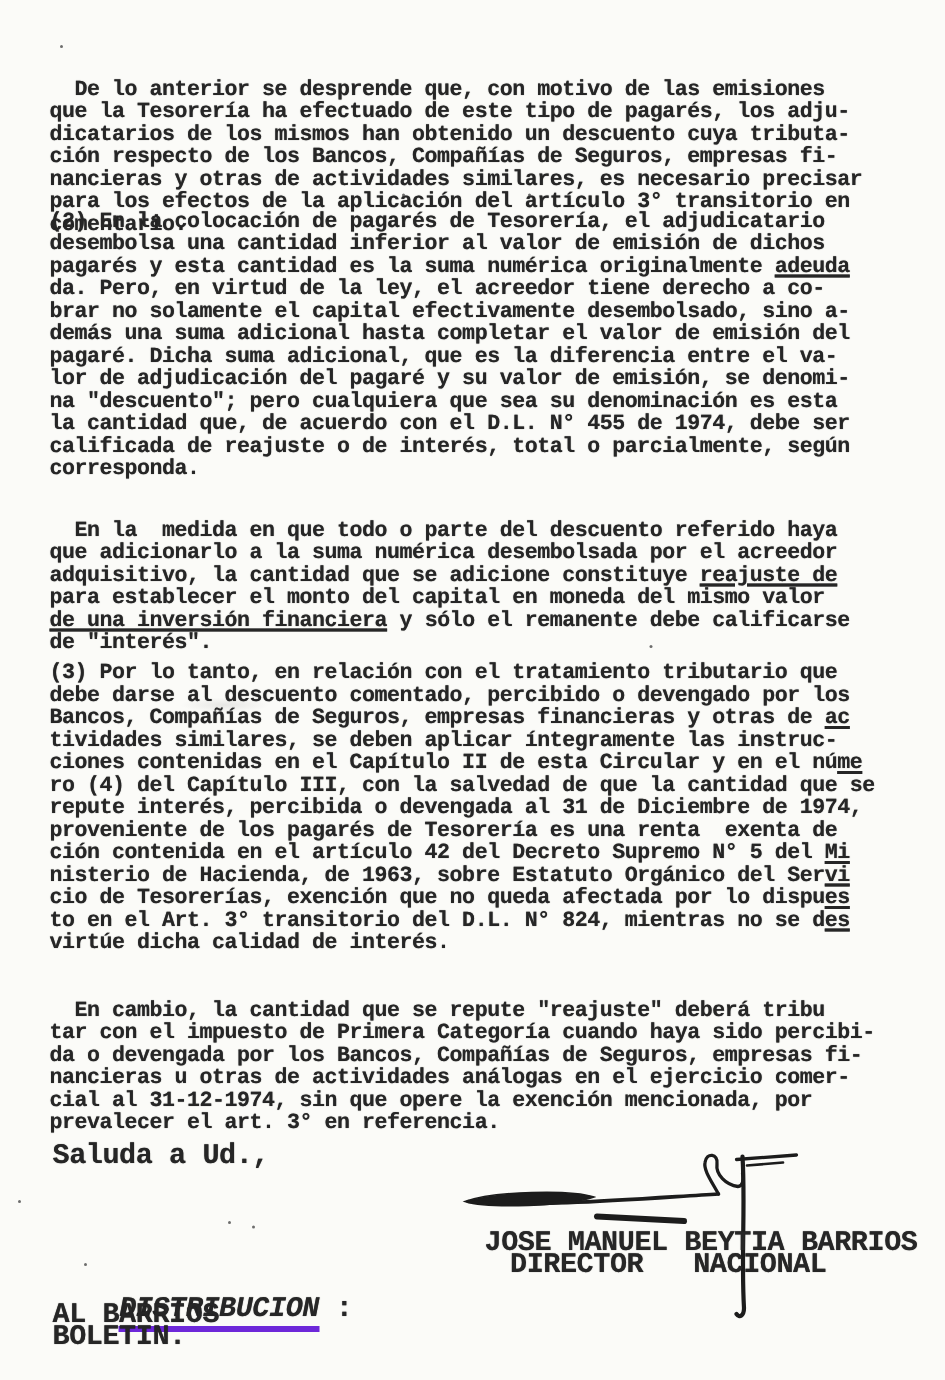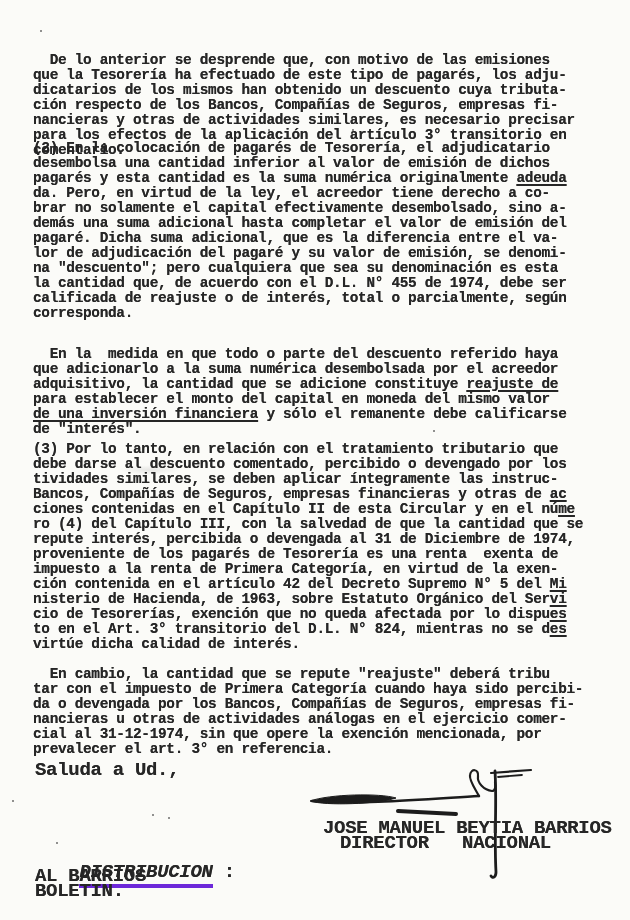--- a/index.html
+++ b/index.html
@@ -71,27 +71,26 @@
         <div class="tline"><span>  En la  medida en que todo o parte del descuento referido haya</span></div>
         <div class="tline"><span>que adicionarlo a la suma numérica desembolsada por el acreedor</span></div>
         <div class="tline"><span>adquisitivo, la cantidad que se adicione constituye </span><span class="u">reajuste de</span></div>
         <div class="tline"><span>para establecer el monto del capital en moneda del mismo valor</span></div>
         <div class="tline"><span class="u">de una inversión financiera</span><span> y sólo el remanente debe calificarse</span></div>
         <div class="tline"><span>de "interés".</span></div>
       </div>
       <div class="para" style="top: 442px;">
         <div class="tline"><span>(3) Por lo tanto, en relación con el tratamiento tributario que</span></div>
         <div class="tline"><span>debe darse al descuento comentado, percibido o devengado por los</span></div>
+        <div class="tline"><span>Bancos, Compañías de Seguros, empresas financieras y otras de </span><span class="u">ac</span></div>
         <div class="tline"><span>tividades similares, se deben aplicar íntegramente las instruc-</span></div>
-        <div class="tline"><span>Bancos, Compañías de Seguros, empresas financieras y otras de </span><span class="u">ac</span></div>
         <div class="tline"><span>ciones contenidas en el Capítulo II de esta Circular y en el nú</span><span class="u">me</span></div>
         <div class="tline"><span>ro (4) del Capítulo III, con la salvedad de que la cantidad que se</span></div>
         <div class="tline"><span>repute interés, percibida o devengada al 31 de Diciembre de 1974,</span></div>
         <div class="tline"><span>proveniente de los pagarés de Tesorería es una renta  exenta de</span></div>
-        <div class="tline"><span>impuesto a la renta de Primera Categoría, en virtud de la exen-</span></div>
         <div class="tline"><span>ción contenida en el artículo 42 del Decreto Supremo N° 5 del </span><span class="u">Mi</span></div>
         <div class="tline"><span>nisterio de Hacienda, de 1963, sobre Estatuto Orgánico del Ser</span><span class="u">vi</span></div>
         <div class="tline"><span>cio de Tesorerías, exención que no queda afectada por lo dispu</span><span class="u">es</span></div>
         <div class="tline"><span>to en el Art. 3° transitorio del D.L. N° 824, mientras no se d</span><span class="u">es</span></div>
         <div class="tline"><span>virtúe dicha calidad de interés.</span></div>
       </div>
       <div class="para" style="top: 667px;">
         <div class="tline"><span>  En cambio, la cantidad que se repute "reajuste" deberá tribu</span></div>
         <div class="tline"><span>tar con el impuesto de Primera Categoría cuando haya sido percibi-</span></div>
         <div class="tline"><span>da o devengada por los Bancos, Compañías de Seguros, empresas fi-</span></div>

